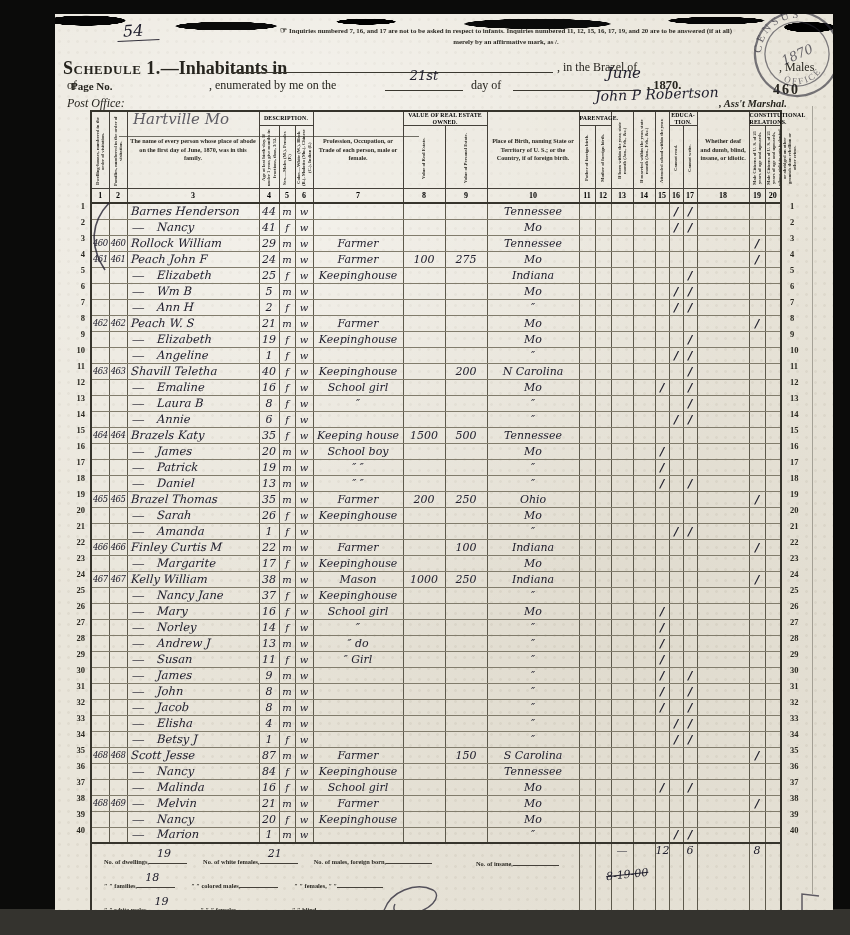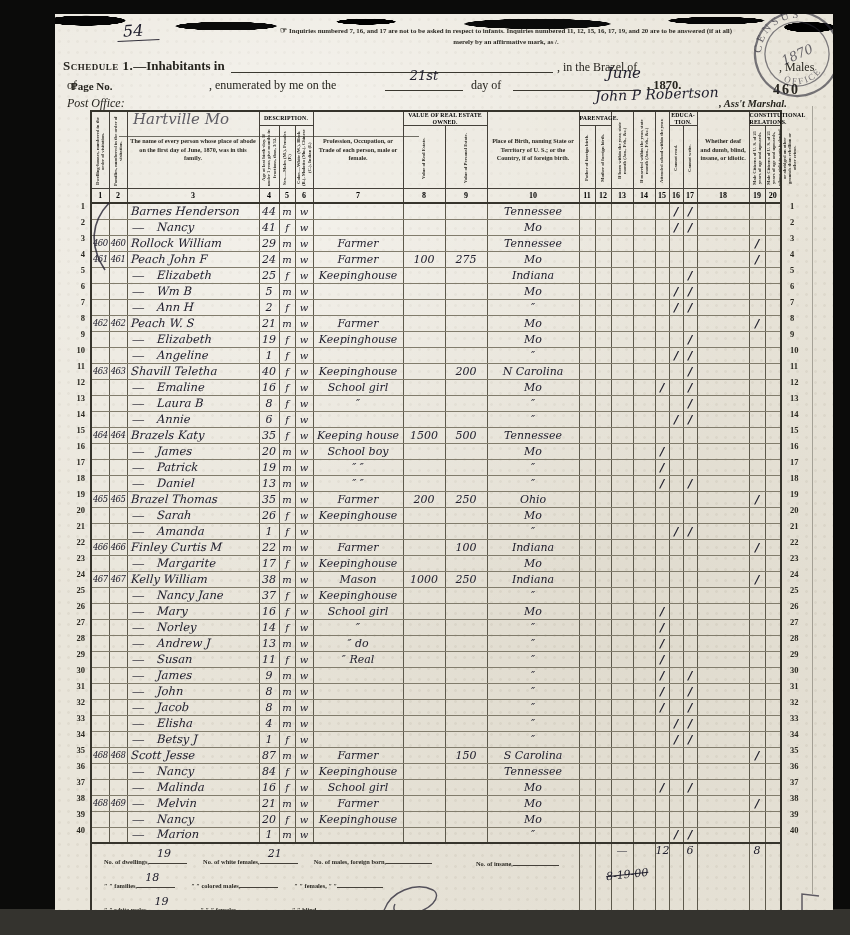--- a/index.html
+++ b/index.html
@@ -20,21 +20,21 @@
       radial-gradient(ellipse 90px 7px at 85% 30%, #050505 52%, rgba(0,0,0,0) 54%),
       radial-gradient(ellipse 50px 10px at 97% 60%, #000 50%, rgba(0,0,0,0) 52%);}
   .ink{color:#26241e;}
   .hw{font-family:"DejaVu Serif",serif;font-style:italic;color:#21202e;}
   .abs{position:absolute;}
   
   .pageno-label{left:16px;top:18px;font-weight:bold;font-size:11px;margin-top:48px;}
   .pageno-val{left:62px;top:7px;font-size:16px;border-bottom:1px solid #33313c;padding:0 16px 0 6px;transform:rotate(-3deg);}
   .notice{left:168px;top:12px;width:566px;font-size:6.9px;line-height:1.35;text-align:center;font-weight:bold;color:#2c2a24;}
   .hand-icon{font-size:8px;margin-right:2px;}
-  .sched-label{left:8px;top:44px;font-size:13px;font-weight:bold;}
+  .sched-label{left:8px;top:44px;font-size:18px;font-weight:bold;}
   .sched-label .sc{font-variant:small-caps;letter-spacing:.5px;}
   .blank1{left:176px;top:43px;width:322px;height:15px;border-bottom:1.2px solid #3a3830;}
   .county-pre{left:502px;top:46px;font-size:12px;}
   .county-line{left:600px;top:32px;width:118px;border-bottom:1.2px solid #3a3830;height:26px;text-align:center;}
   .county-line .hw{font-size:16px;}
   .state-suf{left:724px;top:46px;font-size:12px;}
   .of-label{left:12px;top:64px;font-size:12px;}
   .state-line{left:28px;top:50px;width:122px;border-bottom:1.2px solid #3a3830;height:26px;text-align:center;}
   .state-line .hw{font-size:15px;}
   .enum-label{left:154px;top:64px;font-size:12px;}
@@ -972,21 +972,21 @@
             <td class="hw c-tick"></td>
             <td></td>
           </tr>
           <tr>
             <td class="hw c-num"></td>
             <td class="hw c-num"></td>
             <td class="c-name"><span class="dash">—</span><span class="hw nm">Susan</span></td>
             <td class="hw c-ctr">11</td>
             <td class="hw c-ctr c-sm">f</td>
             <td class="hw c-ctr c-sm">w</td>
-            <td class="hw c-occ">″      Real</td>
+            <td class="hw c-occ">″      Girl</td>
             <td class="hw c-ctr"></td>
             <td class="hw c-ctr"></td>
             <td class="hw c-ctr">″</td>
             <td></td>
             <td></td>
             <td></td>
             <td></td>
             <td class="hw c-tick">/</td>
             <td class="hw c-tick"></td>
             <td class="hw c-tick"></td>

